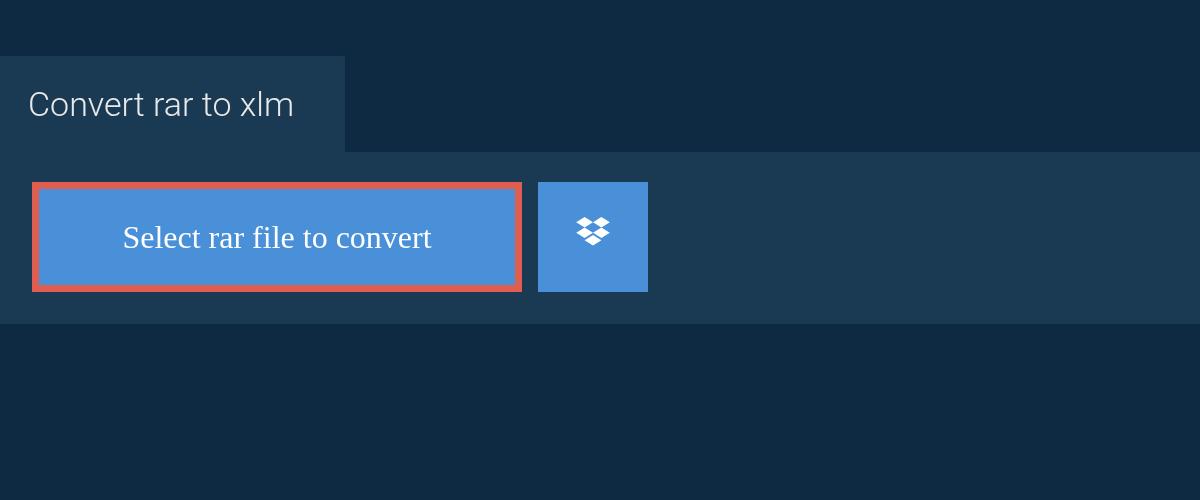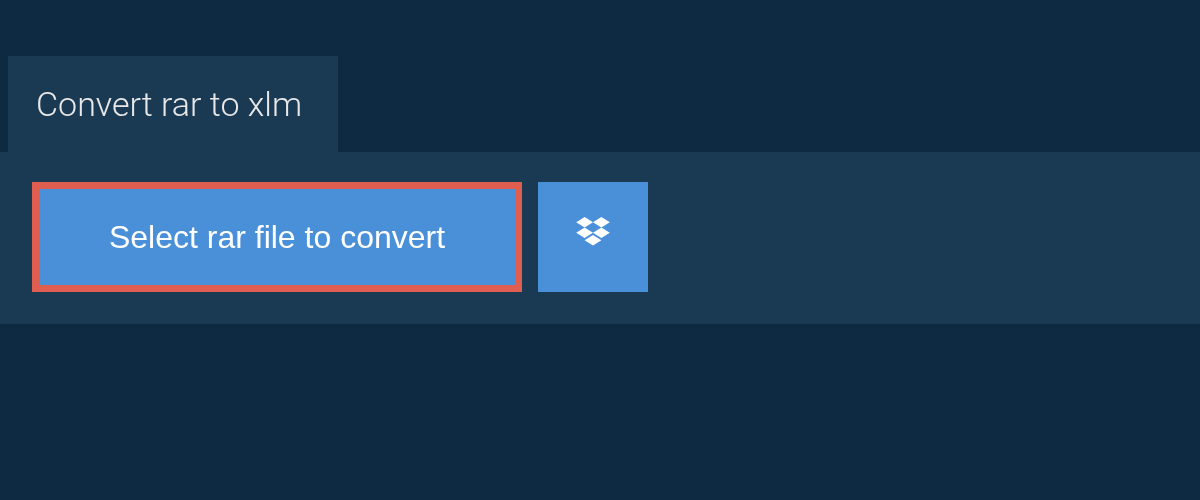--- a/index.html
+++ b/index.html
@@ -11,23 +11,23 @@
       width: 1200px;
       height: 500px;
       background: #0e2a42;
       font-family: -apple-system, BlinkMacSystemFont, "Segoe UI", Roboto, "Helvetica Neue", Arial, sans-serif;
       font-weight: 300;
       overflow: hidden;
     }
     .tab-header {
       background: #1a3a54;
       display: inline-block;
-      padding: 28px 36px 28px 28px;
+      padding: 28px 51px 28px 28px;
       margin-top: 56px;
-      margin-left: 8px;
+      margin-left: 0;
     }
     .tab-title {
       color: #e8e8e8;
       font-size: 34px;
       font-weight: 300;
     }
     .controls-panel {
       background: #1a3a54;
       padding: 30px 32px 32px 32px;
       width: 100%;
@@ -41,20 +41,21 @@
       color: #ffffff;
       font-size: 32px;
       font-weight: 300;
       padding: 28px 44px;
       cursor: pointer;
       display: flex;
       align-items: center;
       justify-content: center;
       min-width: 490px;
       height: 110px;
+      font-family: Liberation Serif, serif;
     }
     .dropbox-button {
       background: #4a90d9;
       border: none;
       color: #ffffff;
       cursor: pointer;
       display: flex;
       align-items: center;
       justify-content: center;
       width: 110px;

